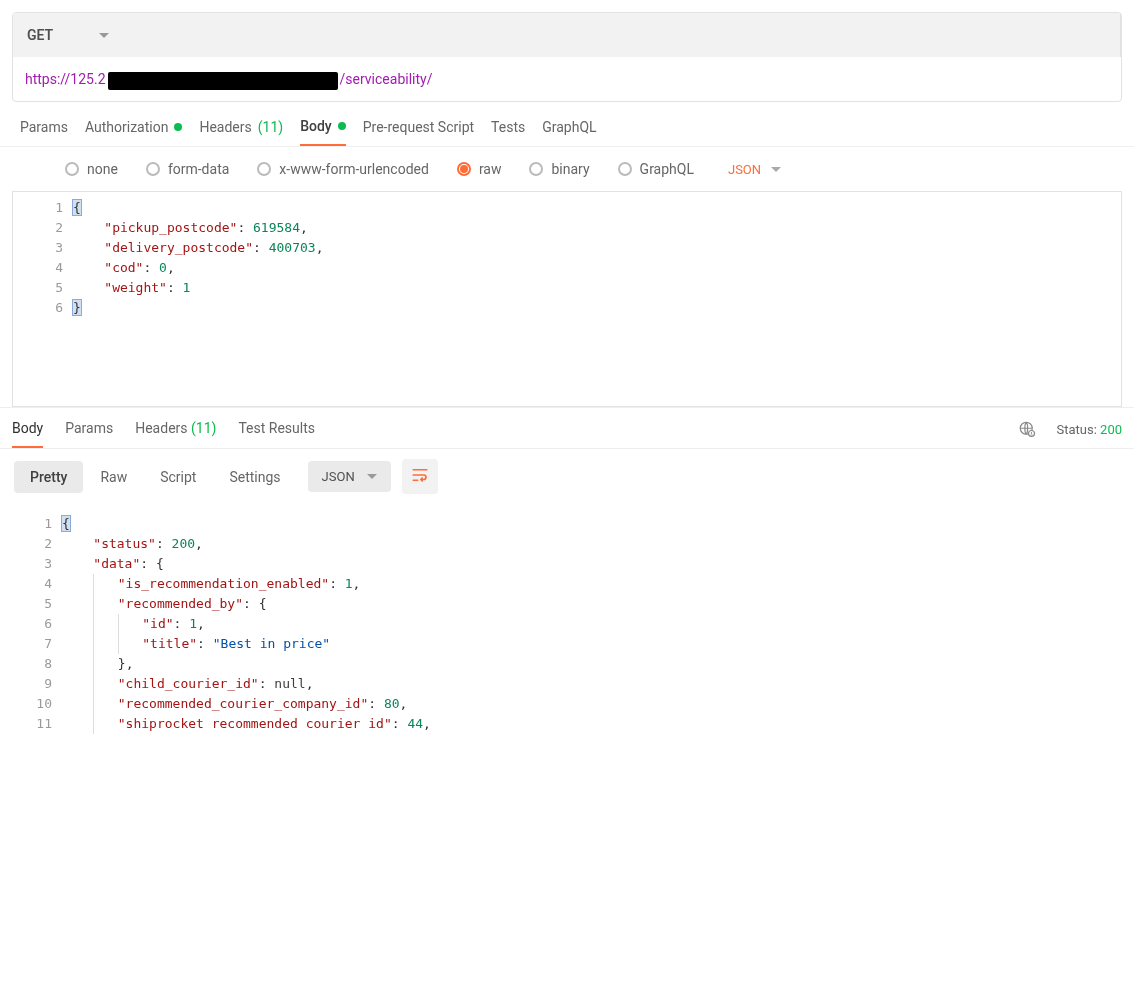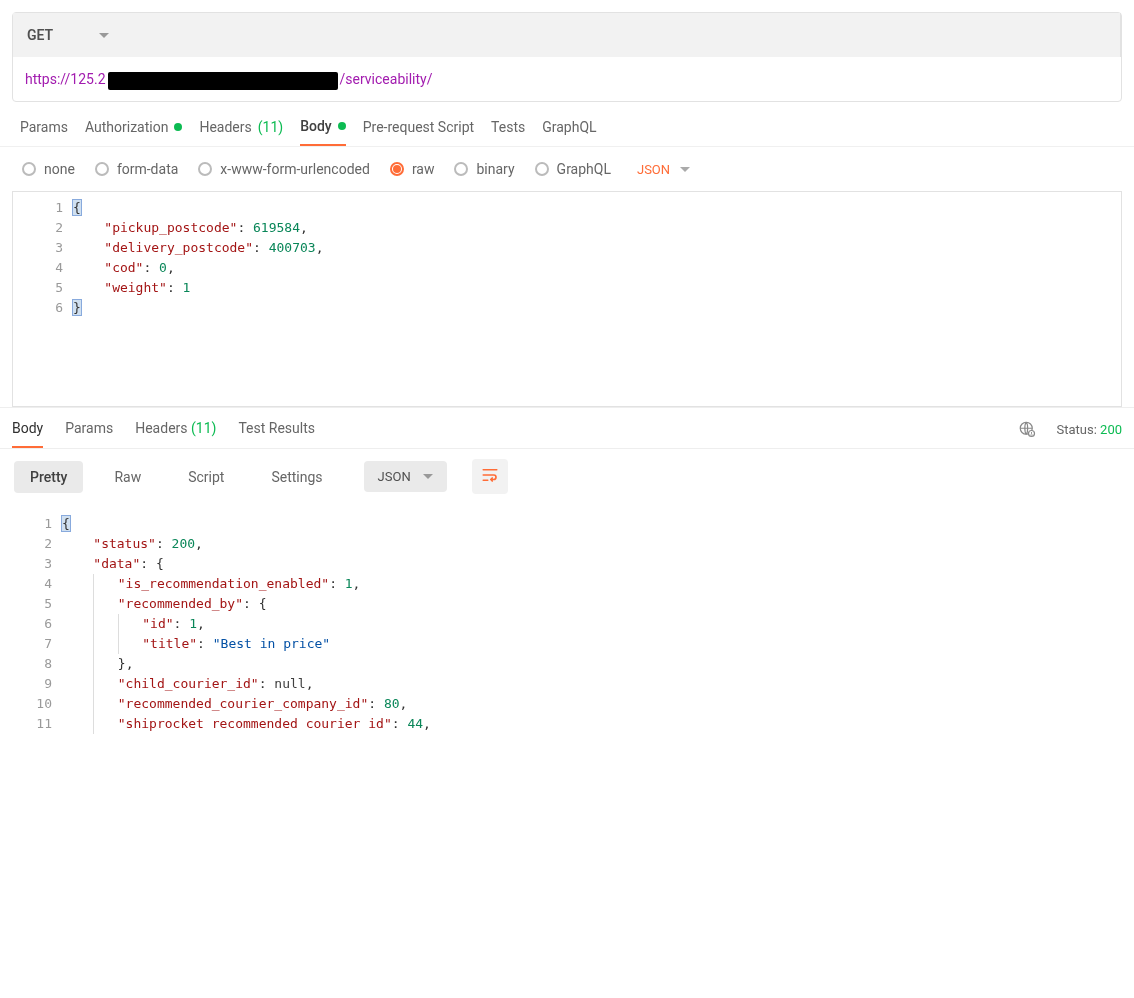--- a/index.html
+++ b/index.html
@@ -9,40 +9,40 @@
 .method-select .label { font-weight: 600; color: #505050; font-size: 14px; }
 .chevron-down { width: 0; height: 0; border-left: 5px solid transparent; border-right: 5px solid transparent; border-top: 5px solid #999; }
 .url-input { flex: 1; border: none; padding: 0 12px; font-size: 14px; color: #a21caf; outline: none; position: relative; }
 .url-text { display:flex; align-items:center; height:44px;}
 .redacted { display:inline-block; width: 230px; height: 18px; background: #000; border-radius: 2px; margin: 0 2px; position:relative; top:2px; }
 .tabs { display: flex; gap: 17px; padding: 16px 20px 0 20px; border-bottom: 1px solid #f0f0f0; }
 .tab { padding: 0 0 10px 0; cursor: pointer; color: #666; font-size: 14px; display:flex; align-items:center; gap:6px; }
 .tab.active { color: #404040; border-bottom: 2px solid #ff6c37; font-weight: 500; }
 .dot { width: 8px; height: 8px; border-radius: 50%; background: #0cbb52; display:inline-block; }
 .count { color: #0cbb52; }
-.radio-row { display: flex; gap: 20px; padding: 14px 22px; align-items: center; }
+.radio-row { display: flex; gap: 28px; padding: 14px 22px; align-items: center; margin-left: 43px; }
 .radio-item { display: flex; align-items: center; gap: 8px; cursor: pointer; color: #666; font-size: 14px; }
 .radio { width: 14px; height: 14px; border-radius: 50%; border: 2px solid #bbb; display:inline-flex; align-items:center; justify-content:center; }
 .radio.selected { border-color: #ff6c37; }
 .radio.selected::after { content:""; width:8px; height:8px; border-radius:50%; background:#ff6c37; }
 .format-select { color: #ff6c37; display:flex; align-items:center; gap:10px; margin-left: 6px; cursor:pointer; }
 .code-area { border: 1px solid #e2e2e2; margin: 0 12px; height: 216px; display:flex; font-family: "Consolas","Monaco",monospace; font-size: 13px; overflow:hidden; }
 .gutter { width: 60px; text-align: right; padding: 6px 10px 6px 0; color: #9a9a9a; user-select:none; }
 .gutter div { height: 20px; line-height:20px; }
 .code-content { flex:1; padding: 6px 0; }
 .code-content .line { height:20px; line-height:20px; white-space: pre; }
 .hl-cursor { background: #d0e0f0; outline:1px solid #88aadd; }
 .resp-tabs { display:flex; padding: 12px 12px 0 12px; gap: 22px; border-top: 1px solid #eee; border-bottom:1px solid #eee; justify-content: space-between; }
 .resp-tabs-left { display:flex; gap:22px; }
 .resp-tab { padding: 0 0 10px 0; cursor:pointer; color:#666; font-size:14px; }
 .resp-tab.active { color:#303030; border-bottom: 2px solid #ff6c37; }
 .resp-status { display:flex; align-items:center; gap: 21px; color:#666; font-size:13px; padding-bottom:10px; }
 .status-code { color: #0cbb52; }
 .globe-icon { width:18px; height:18px; }
-.toolbar { display:flex; gap: 15px; padding: 10px 14px; align-items:center; }
+.toolbar { display:flex; gap: 1px; padding: 10px 14px; align-items:center; }
 .tool-btn { padding: 8px 16px; color:#666; cursor:pointer; border-radius:4px; font-size:14px; }
 .tool-btn.active { background:#eaeaea; font-weight:500; color:#404040; }
 .tool-dropdown { background:#eaeaea; padding: 8px 14px; border-radius:4px; display:flex; align-items:center; gap:12px; margin-left:10px; cursor:pointer; }
 .wrap-btn { background:#f2f2f2; padding: 7px 9px; border-radius:4px; margin-left:10px; cursor:pointer; }
 .resp-code { display:flex; font-family:"Consolas","Monaco",monospace; font-size:13px; padding: 4px 12px 0 12px; }
 .resp-code .gutter { width:50px; }
 .guide { border-left: 1px solid #ddd; display:inline-block; height:20px; vertical-align:top; }
 
 .s-key { color: #a31515; }
 .s-num { color: #098658; }

